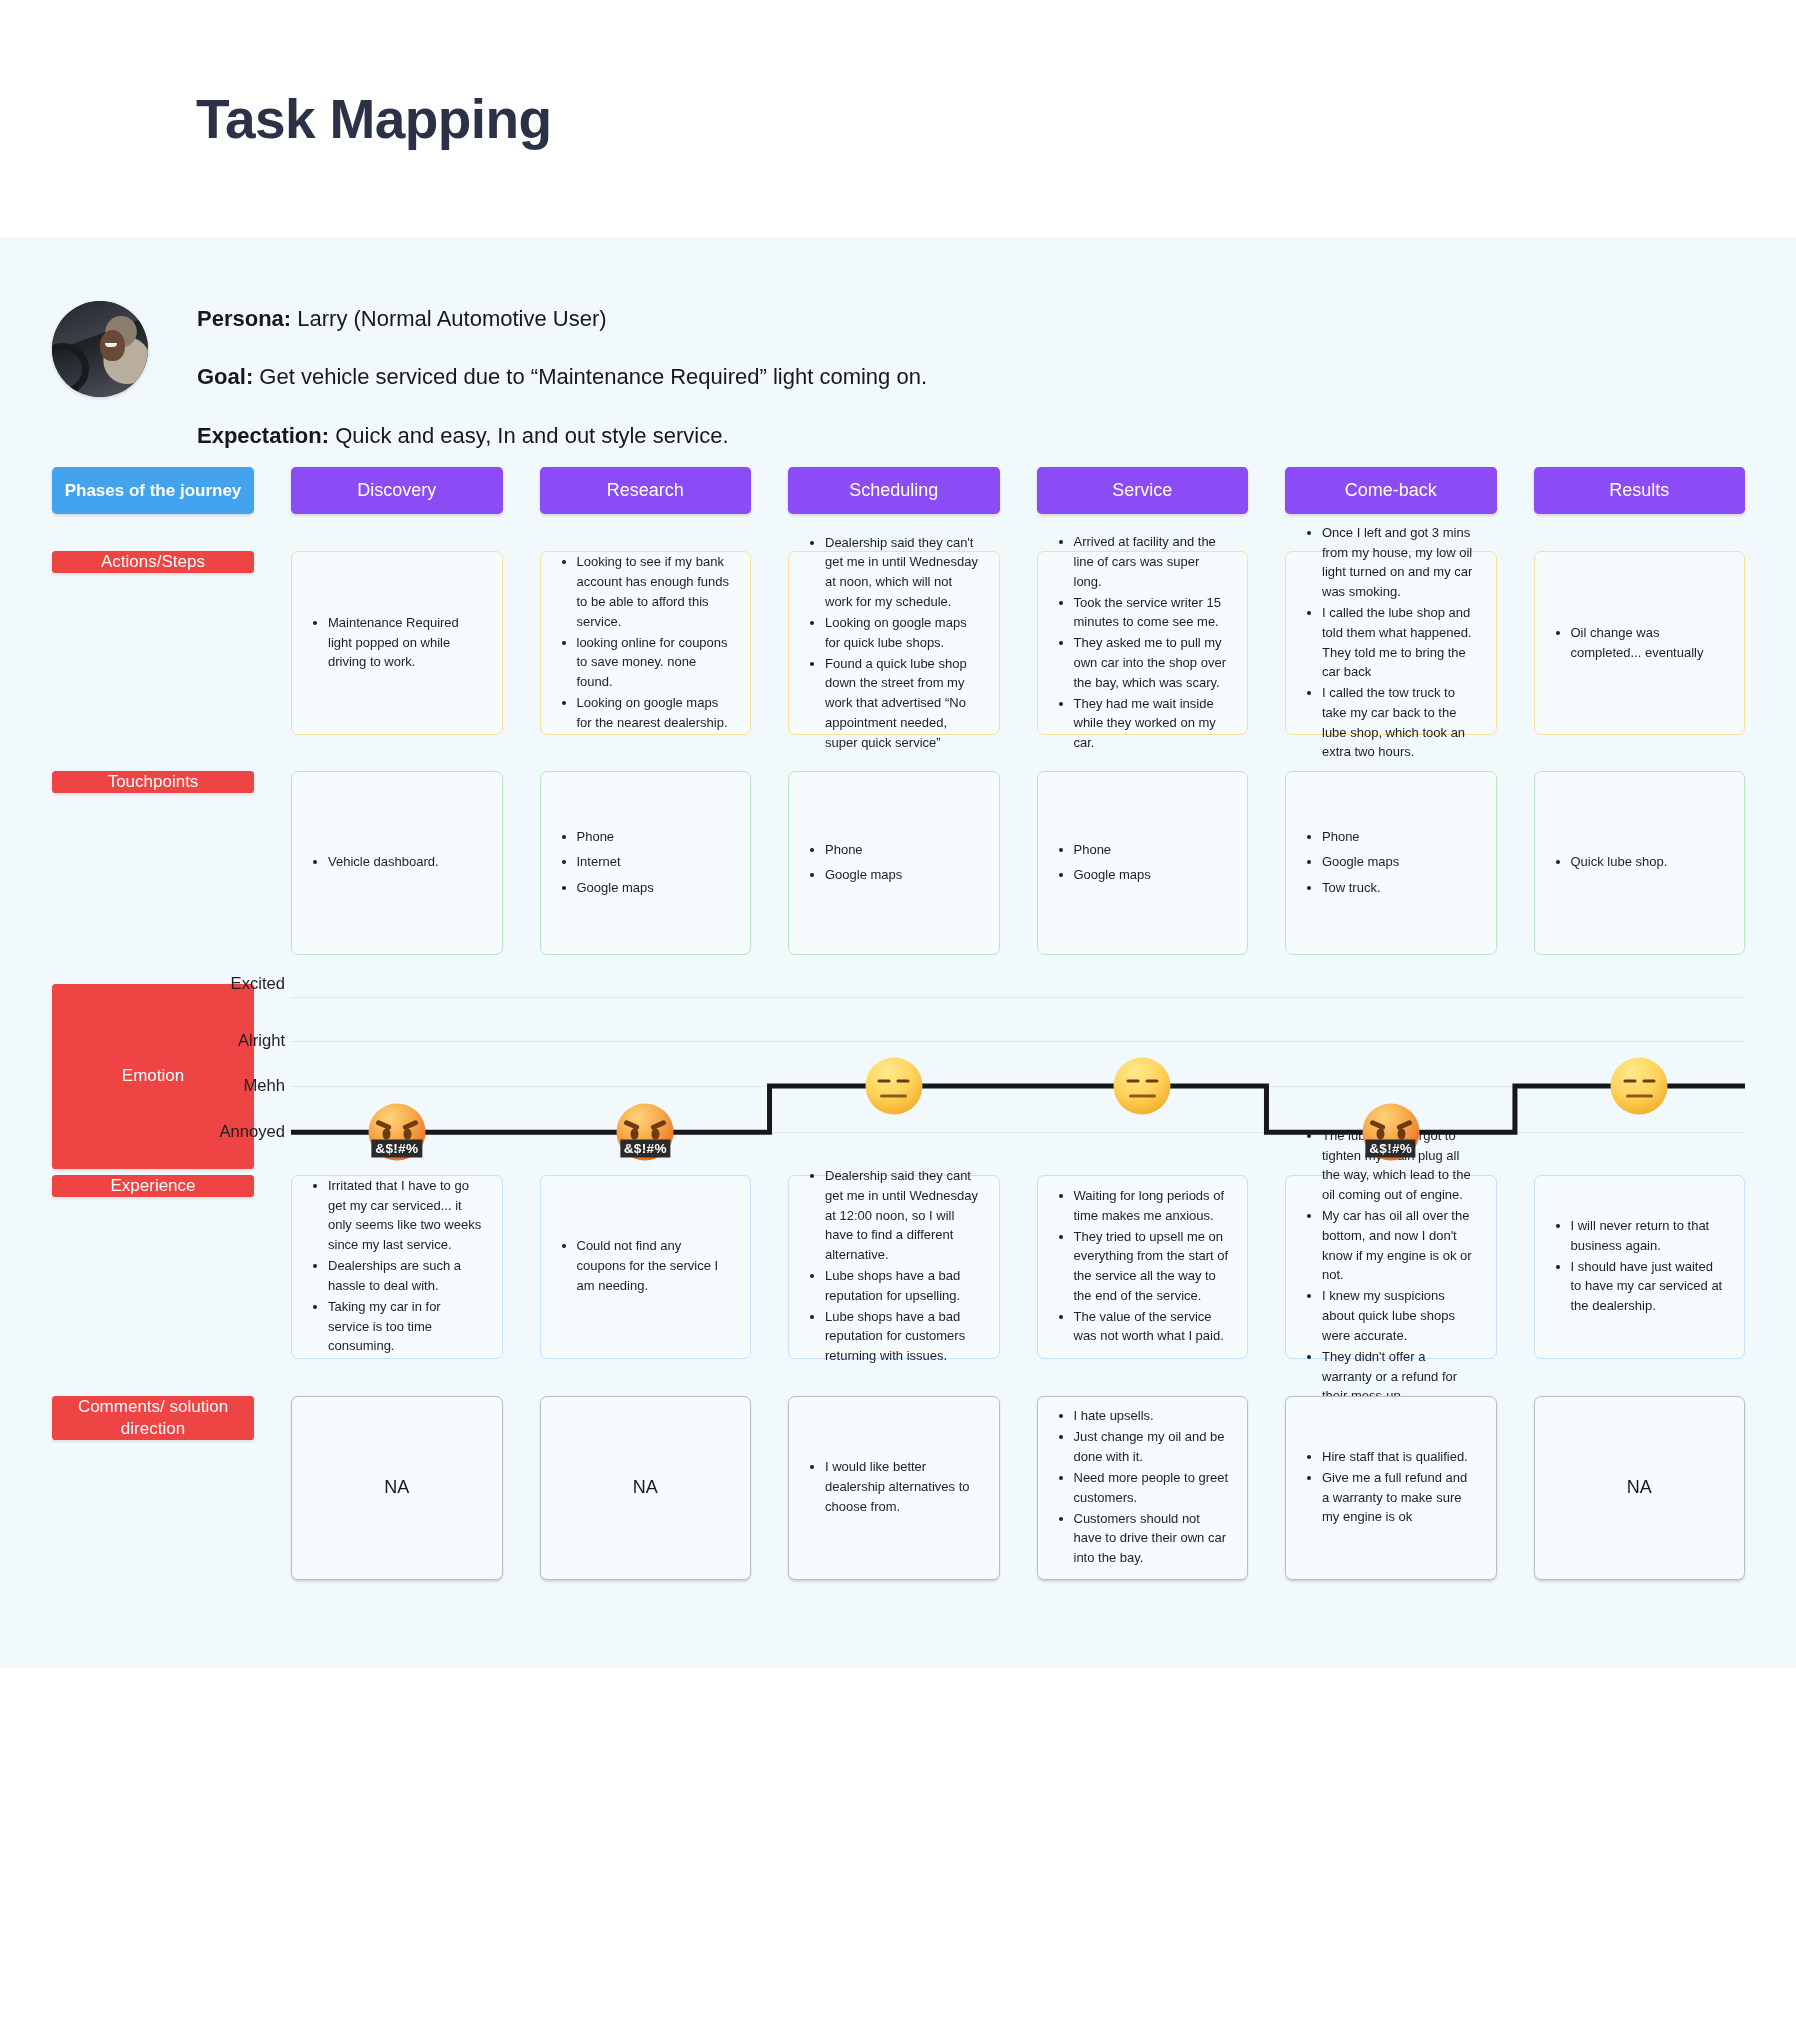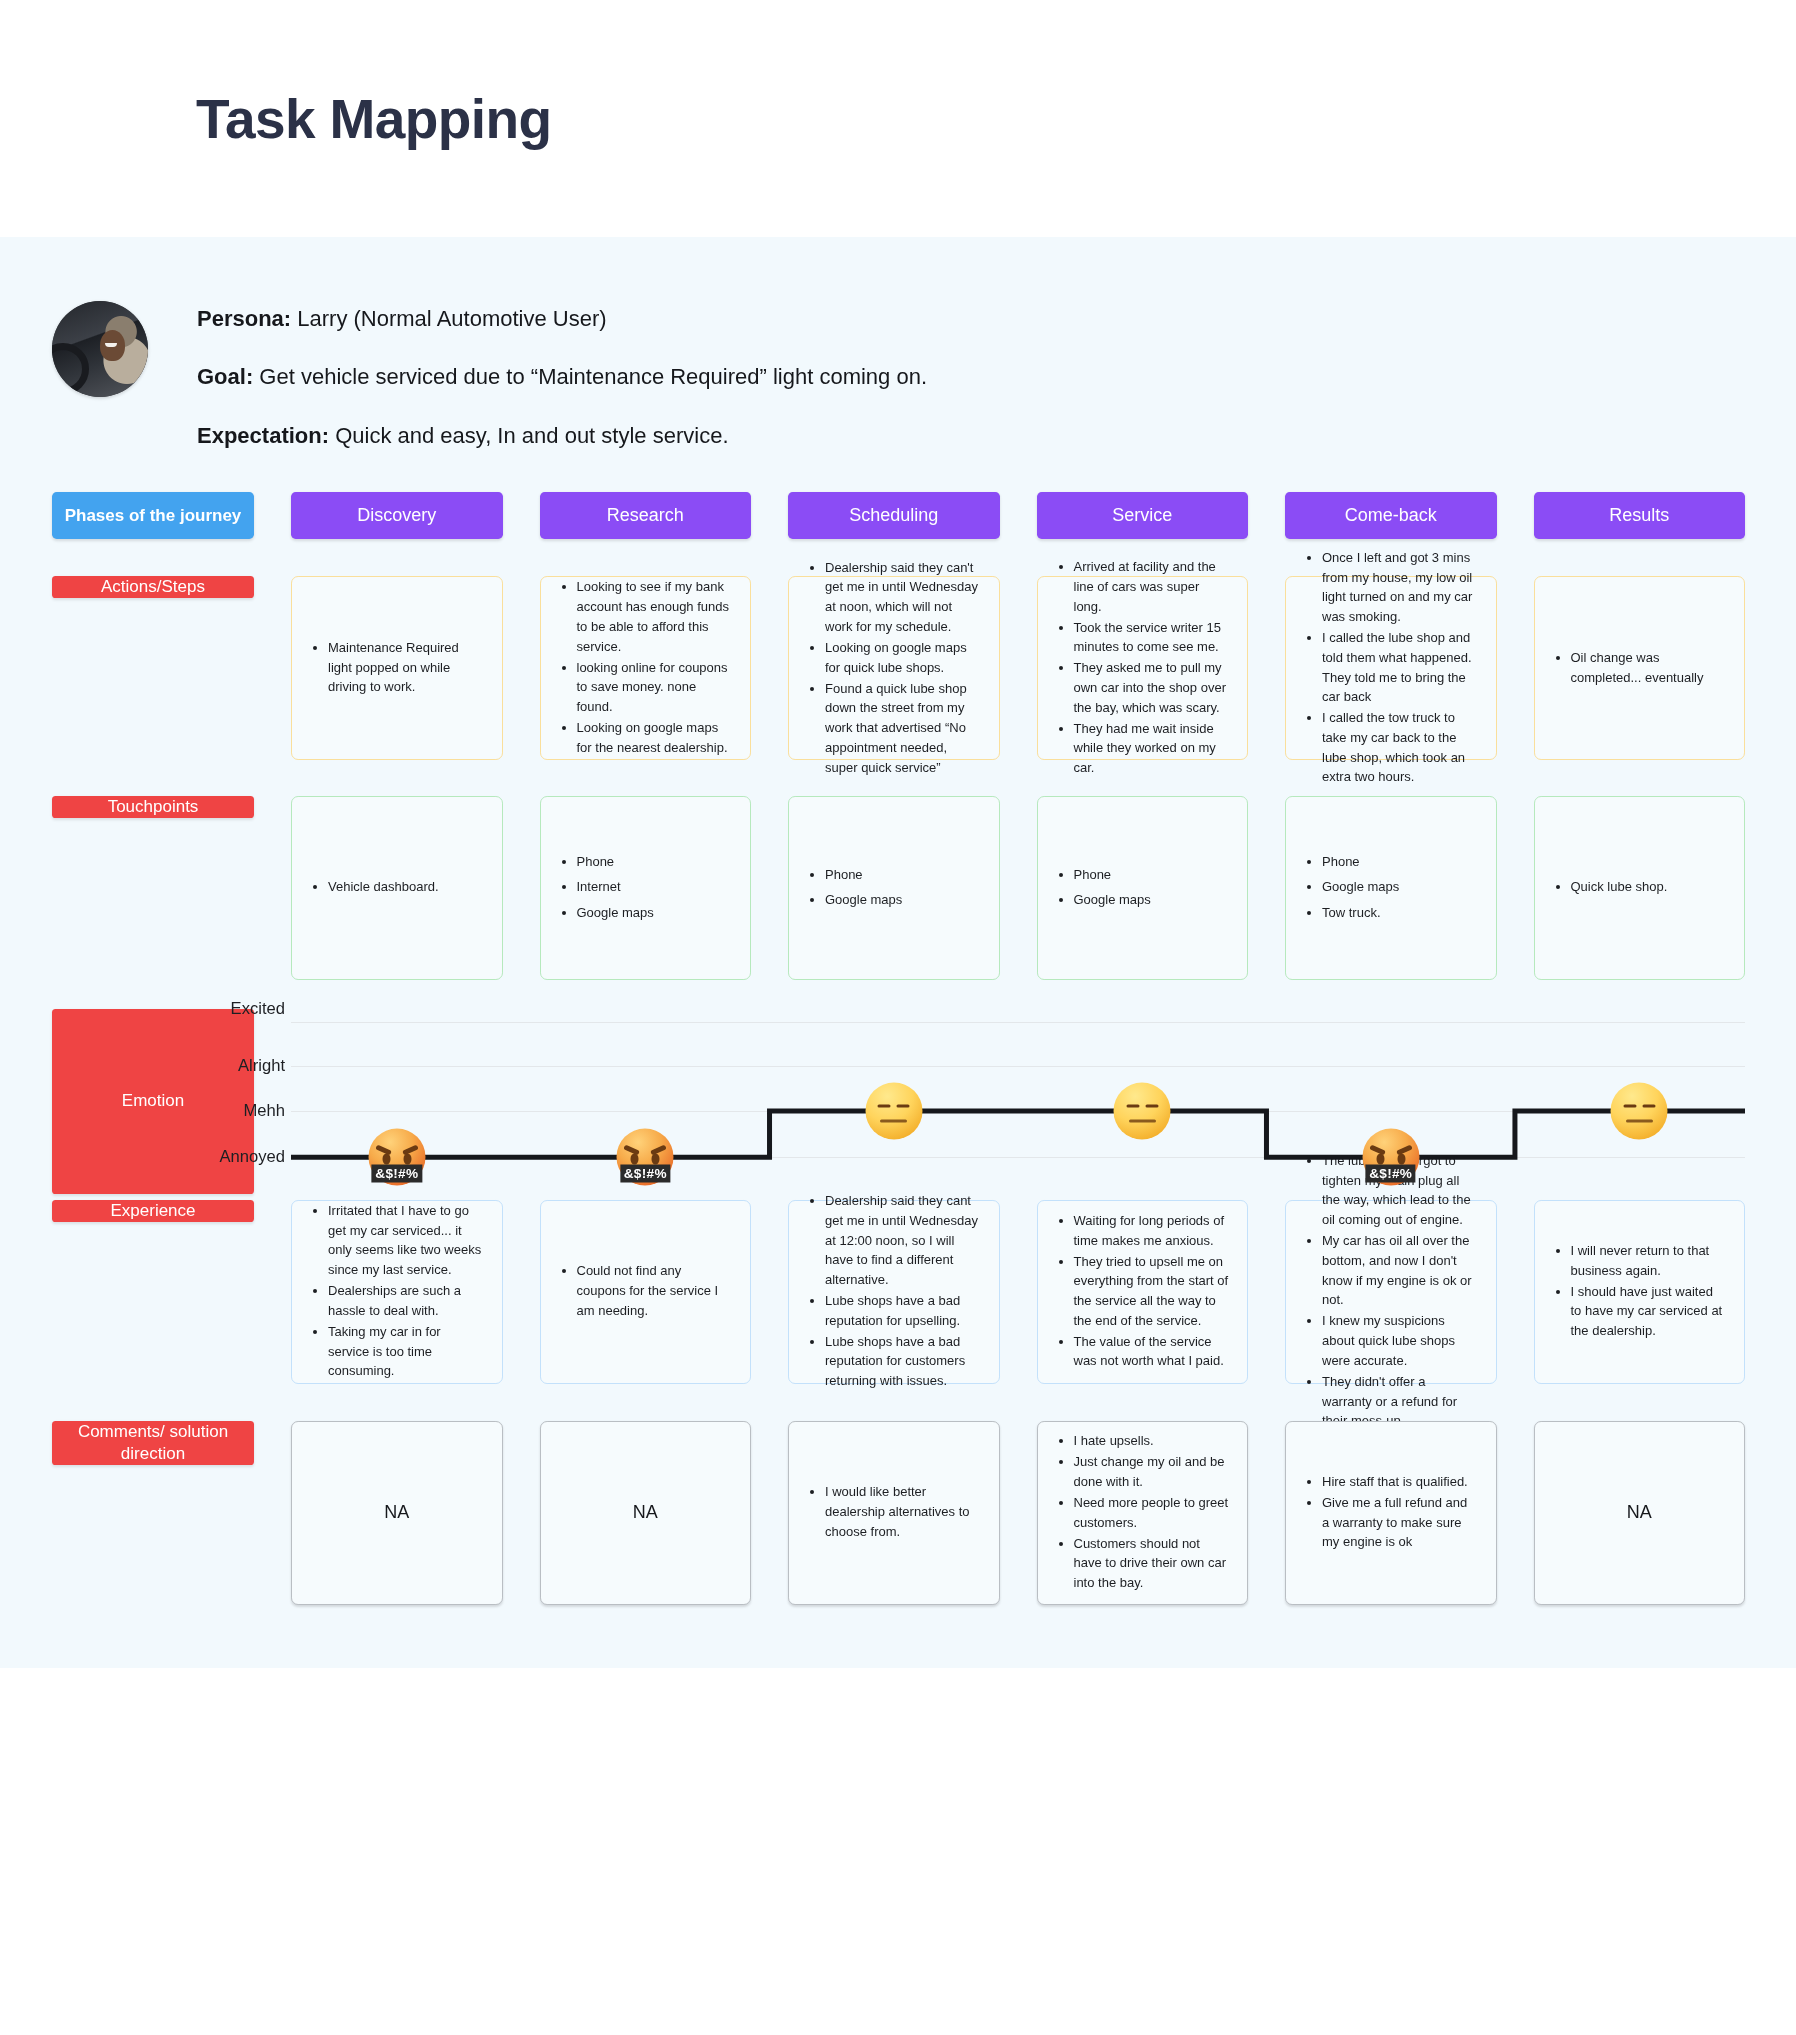--- a/index.html
+++ b/index.html
@@ -32,21 +32,21 @@
     background: #f2f9fd;
     padding: 0 52px 53px 52px;
     height: 1431px;
   }
 
   
   .persona {
     display: flex;
     align-items: flex-start;
     padding-top: 64px;
-    padding-bottom: 43px;
+    padding-bottom: 18px;
   }
   .persona-photo {
     width: 96px; height: 96px;
     border-radius: 50%;
     flex: 0 0 96px;
     overflow: hidden;
     position: relative;
     background: #3a3c40;
     box-shadow: 0 1.2px 3.6px rgba(0,0,0,.18);
   }

